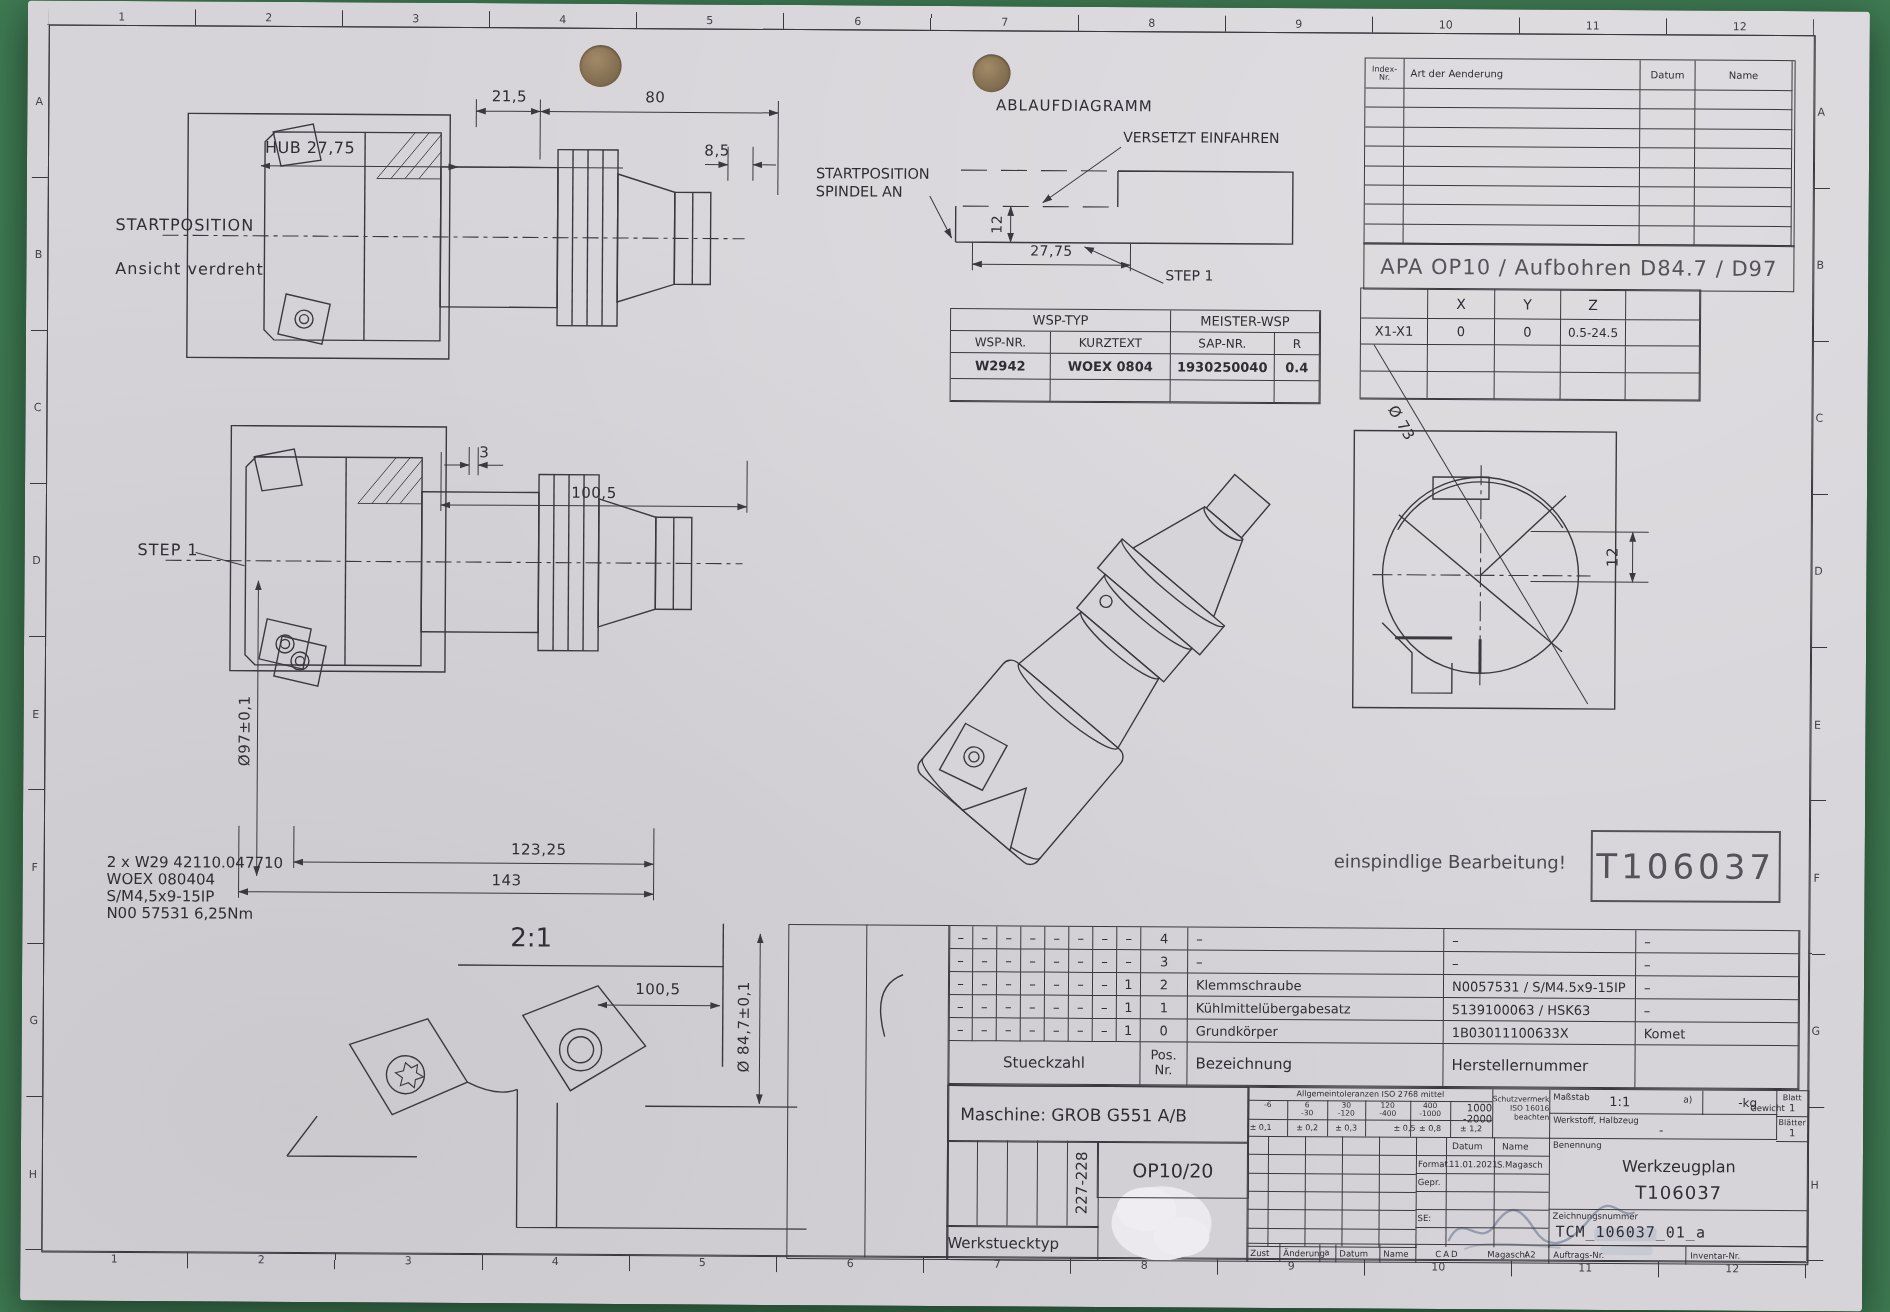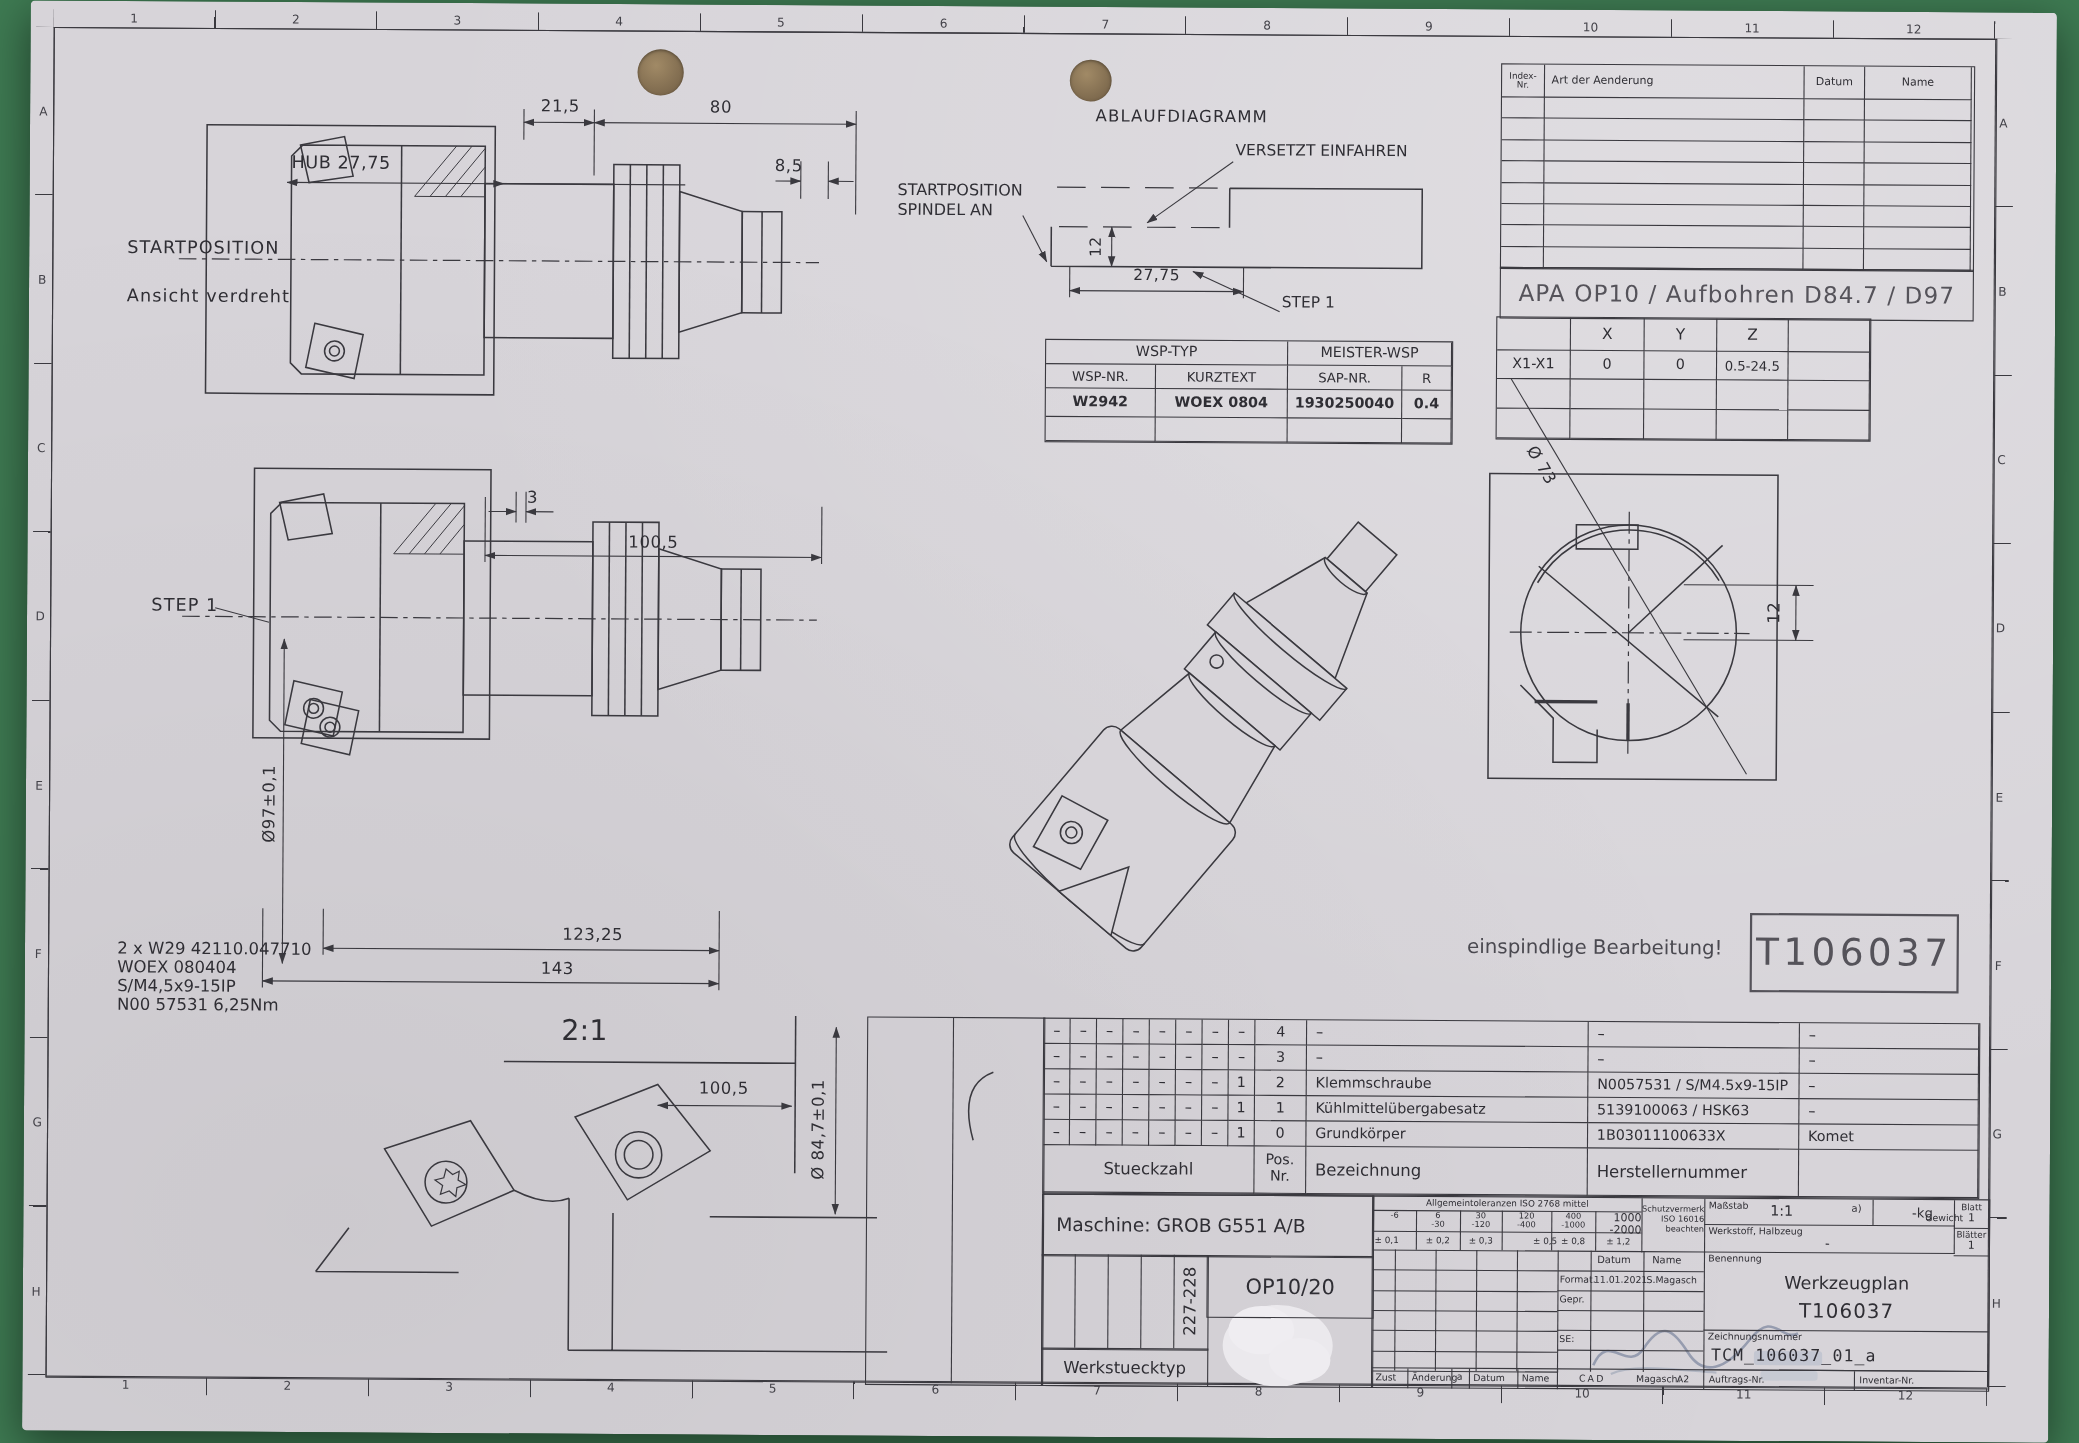--- a/index.html
+++ b/index.html
@@ -437,21 +437,21 @@
   <div class="box" style="left:950px;top:1085px;width:300px;height:173px;"></div>
   <div class="box" style="left:950px;top:1085px;width:300px;height:55px;display:flex;align-items:center;">
     <span style="padding-left:12px;font-size:17px;">Maschine: GROB G551 A/B</span>
   </div>
   <div class="box" style="left:950px;top:1140px;width:150px;height:85px;"></div>
   <div class="vl" style="left:980px;top:1140px;height:85px;"></div>
   <div class="vl" style="left:1010px;top:1140px;height:85px;"></div>
   <div class="vl" style="left:1040px;top:1140px;height:85px;"></div>
   <div class="vl" style="left:1070px;top:1140px;height:85px;"></div>
   <div class="t rc" style="left:1085px;top:1182px;font-size:15px;">227-228</div>
-  <div class="box" style="left:950px;top:1225px;width:150px;height:33px;display:flex;align-items:center;justify-content:center;">
+  <div class="box" style="left:950px;top:1225px;width:150px;height:33px;display:flex;align-items:center;">
     <span style="font-size:15px;">Werkstuecktyp</span>
   </div>
   <div class="box" style="left:1100px;top:1140px;width:150px;height:55px;display:flex;align-items:center;justify-content:center;">
     <span style="font-size:19px;">OP10/20</span>
   </div>
 
   <div class="abs" style="left:1250px;top:1085px;width:560px;height:173px;border:1.4px solid var(--ink);">
 
     <div class="abs" style="left:0;top:0;width:244px;height:48px;border-right:1px solid var(--ink);border-bottom:1px solid var(--ink);">
       <div class="t" style="left:0;top:1px;width:244px;text-align:center;font-size:8px;">Allgemeintoleranzen ISO 2768 mittel</div>

